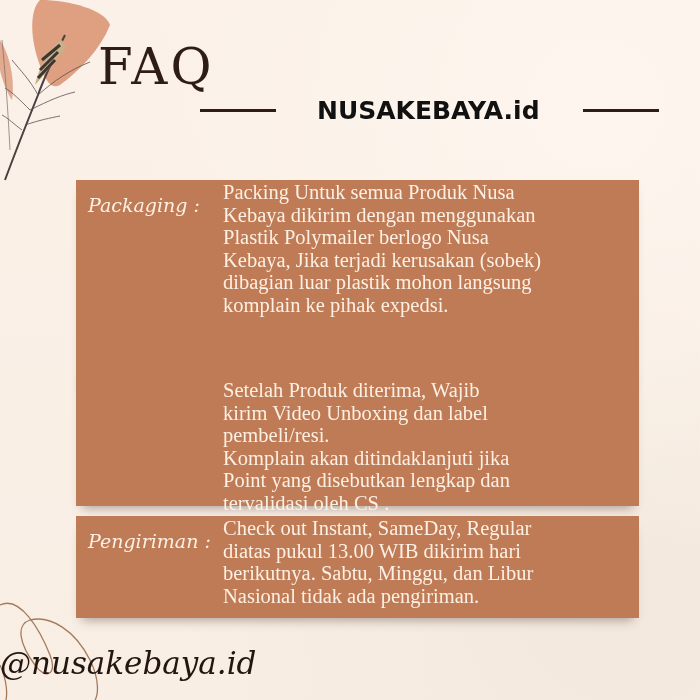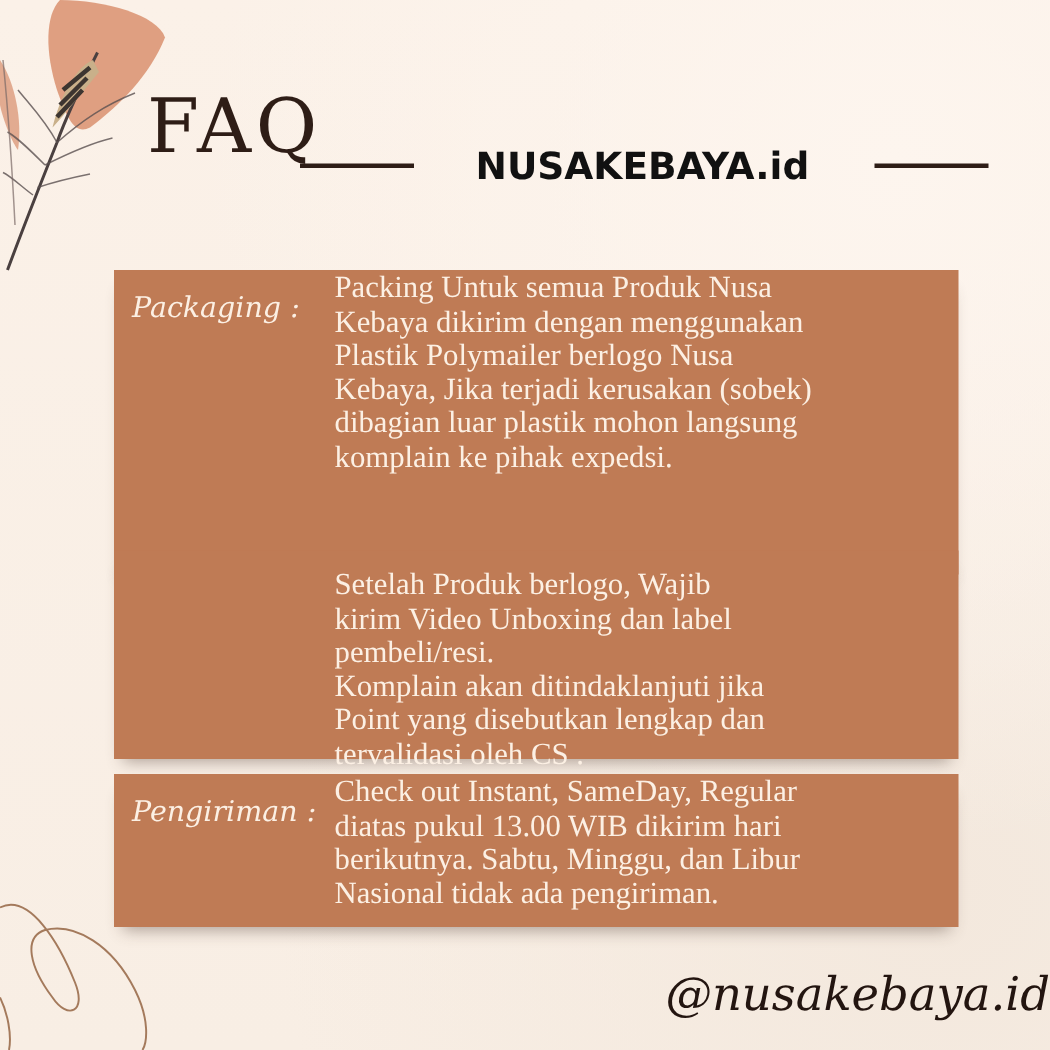--- a/index.html
+++ b/index.html
@@ -14,21 +14,21 @@
         radial-gradient(ellipse at 85% 15%, #fdf5ee 0%, rgba(253,245,238,0) 55%),
         radial-gradient(ellipse at 90% 85%, #f3e8dd 0%, rgba(243,232,221,0) 50%),
         linear-gradient(180deg, #fbf1e8 0%, #f8eee4 100%);
     }
     .feather { position: absolute; left: 0; top: 0; width: 120px; height: 190px; }
     .squiggle { position: absolute; left: 0; top: 570px; width: 120px; height: 130px; }
 
     .faq-title {
       position: absolute; left: 98px; top: 38px;
       font-family: "DejaVu Serif", serif; font-size: 50px; letter-spacing: 3px;
-      color: #2e1d16; font-weight: normal; margin-top: 17px;
+      color: #2e1d16; font-weight: normal;
     }
     .brand-row { position: absolute; left: 200px; top: 96px; display: flex; align-items: center; gap: 35px; }
     .brand-line { height: 3px; background: #2e1d16; }
     .brand-line.left { width: 76px; margin-right: 6px; }
     .brand-line.right { width: 76px; margin-left: 8px; }
     .brand-name {
       font-family: "DejaVu Sans", sans-serif; font-weight: bold; font-size: 25px;
       color: #111; letter-spacing: 0px;
     }
 
@@ -47,21 +47,21 @@
       position: absolute; left: 147px; top: 1px; width: 410px;
       font-family: "Liberation Serif", serif; font-size: 20.5px; line-height: 22.5px;
       color: #fcf0e4; white-space: pre-line;
     }
     #box-packaging { top: 180px; height: 203px; }
     #box-kendala { top: 367px; height: 139px; }
     #box-kendala .answer { top: 12px; }
     #box-pengiriman { top: 516px; height: 102px; }
 
     .handle {
-      position: absolute; left: 0; width: 700px; top: 645px; text-align: right;
+      position: absolute; left: 0; width: 700px; top: 645px; text-align: left;
       font-family: "DejaVu Serif", serif; font-style: italic; font-size: 31px;
       color: #231510;
     }
   </style>
 </head>
 <body>
 
 <div class="bg"></div>
 
 <svg class="feather" viewBox="0 0 120 190">
@@ -91,21 +91,21 @@
   <div class="label">Packaging :</div>
   <div class="answer">Packing Untuk semua Produk Nusa
 Kebaya dikirim dengan menggunakan
 Plastik Polymailer berlogo Nusa
 Kebaya, Jika terjadi kerusakan (sobek)
 dibagian luar plastik mohon langsung
 komplain ke pihak expedsi.</div>
 </div>
 
 <div class="faq-box" id="box-kendala">
-  <div class="answer">Setelah Produk berlogo, Wajib
+  <div class="answer">Setelah Produk diterima, Wajib
 kirim Video Unboxing dan label
 pembeli/resi.
 Komplain akan ditindaklanjuti jika
 Point yang disebutkan lengkap dan
 tervalidasi oleh CS .</div>
 </div>
 
 <div class="faq-box" id="box-pengiriman">
   <div class="label">Pengiriman :</div>
   <div class="answer">Check out Instant, SameDay, Regular

